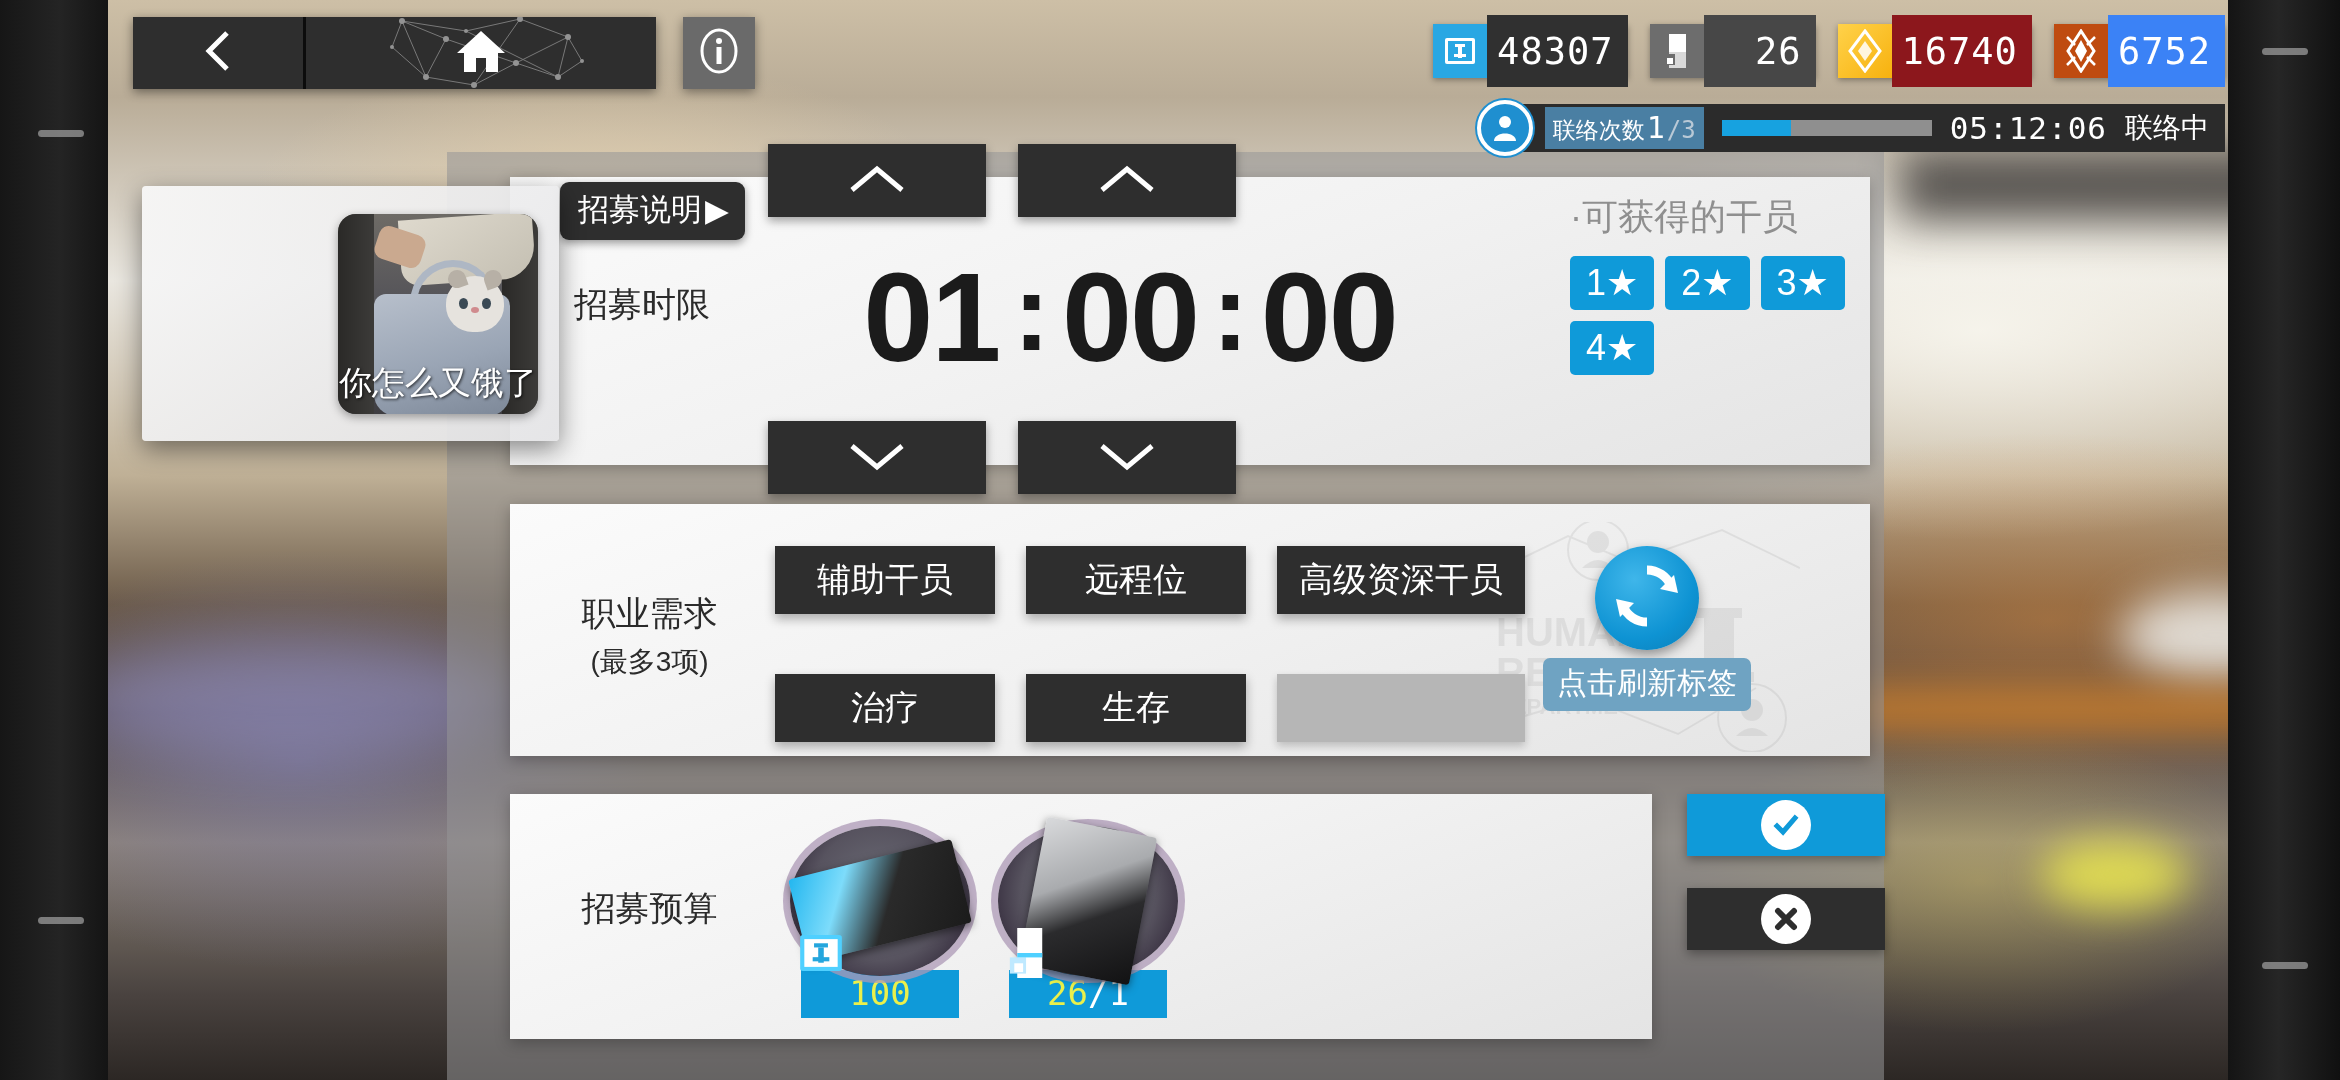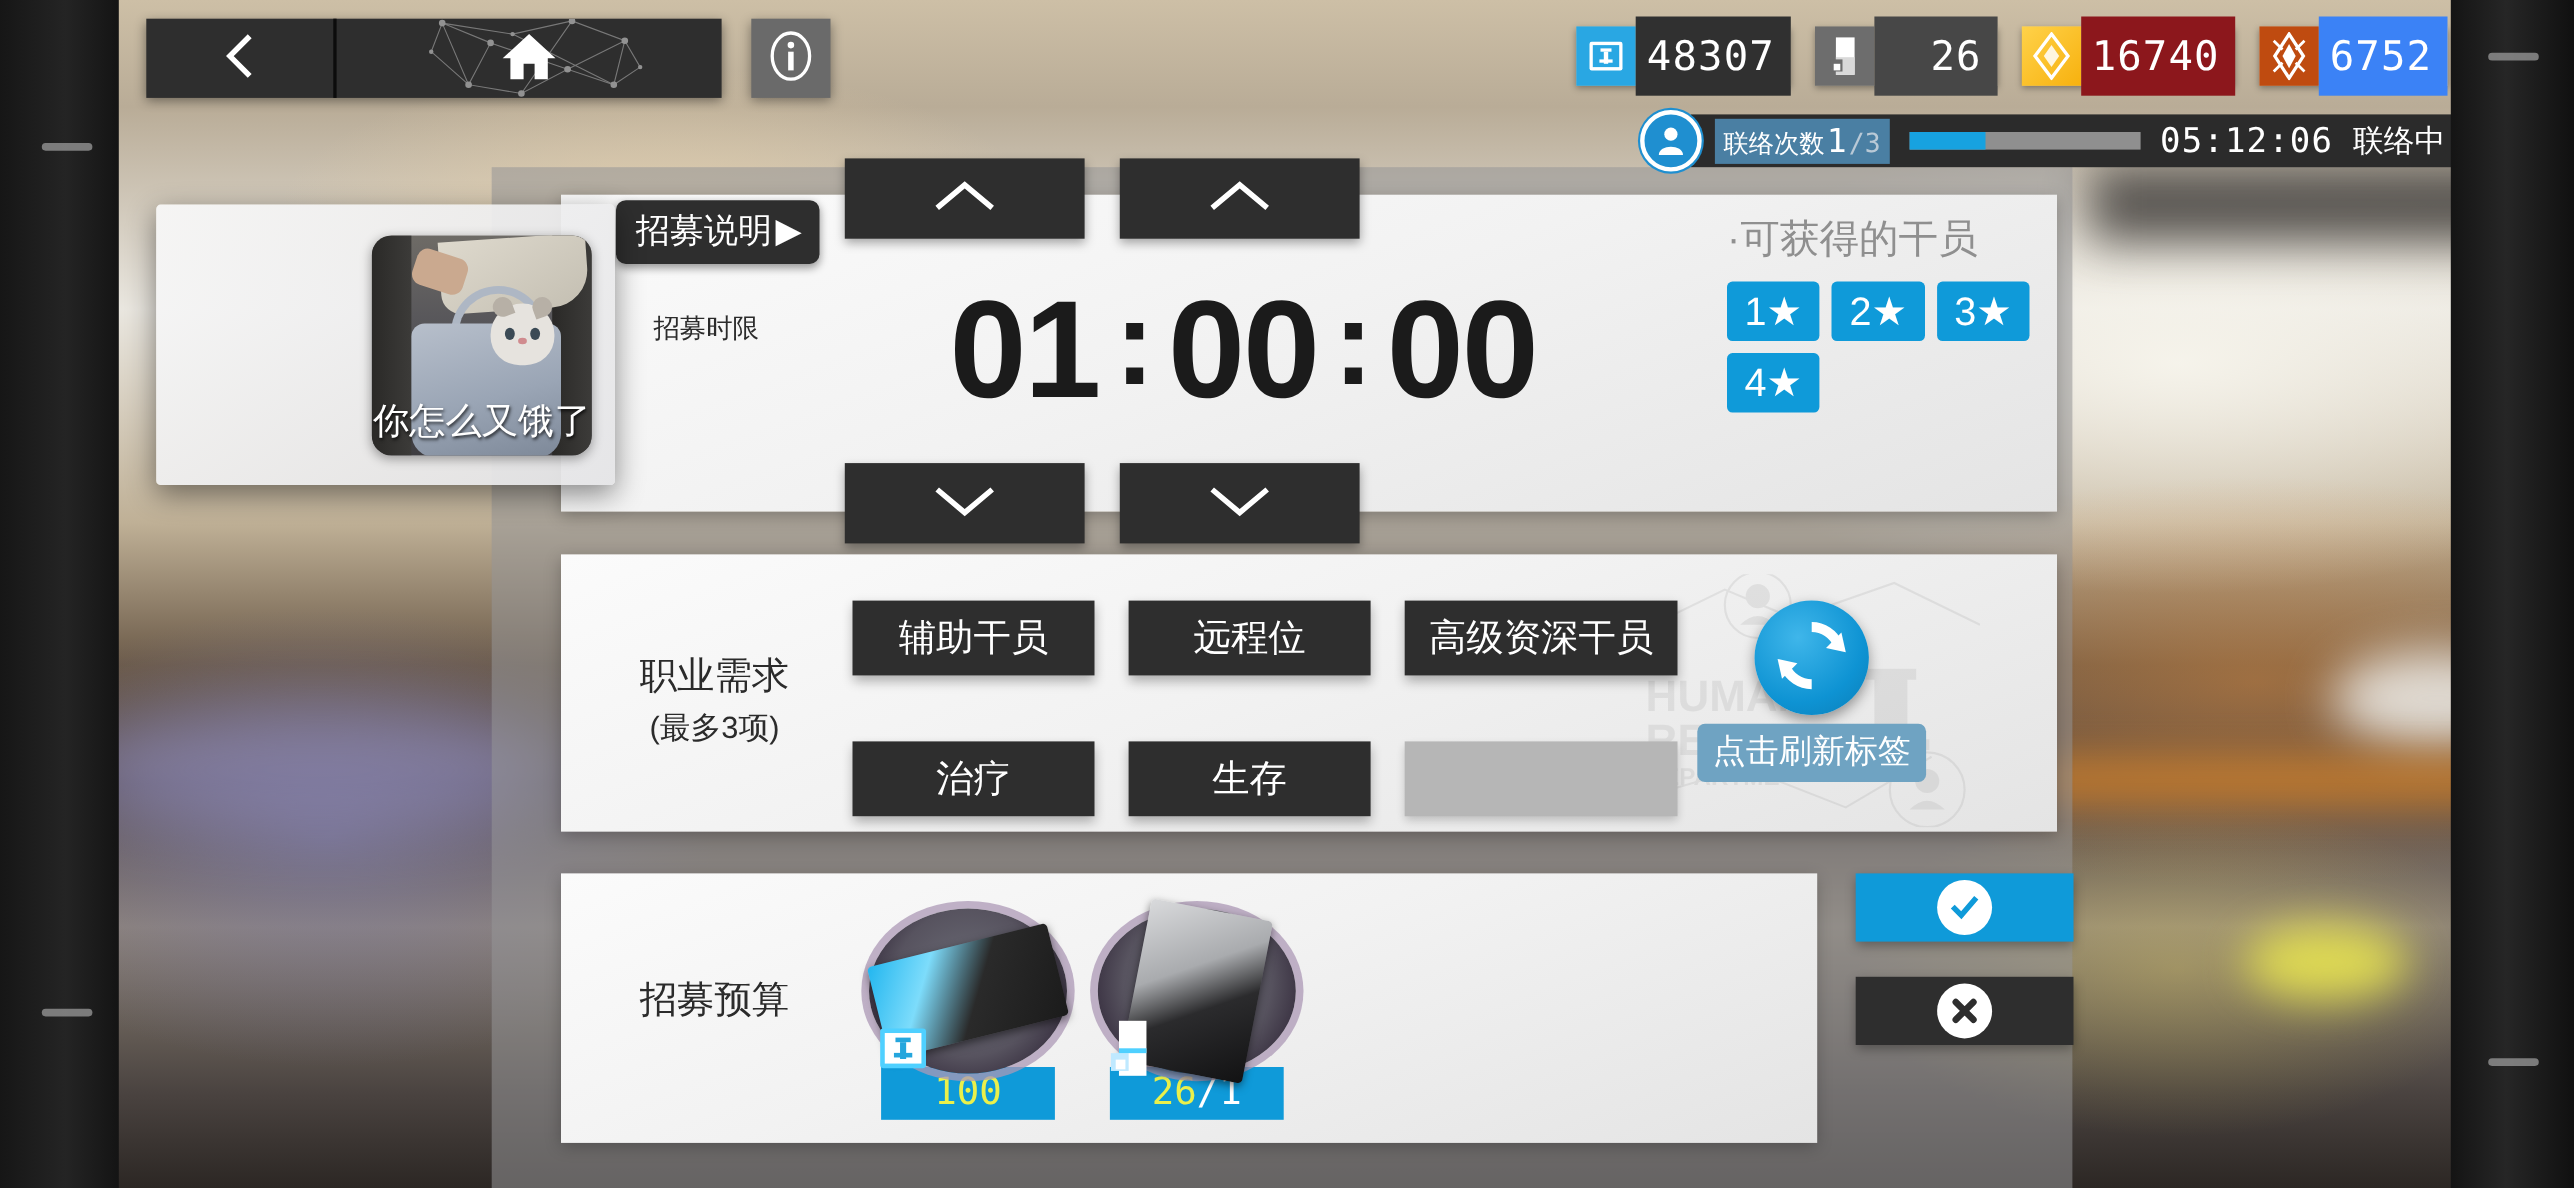--- a/index.html
+++ b/index.html
@@ -79,21 +79,21 @@
   .res.ticket .res-ic { background:#29a7e3; }
   .res.ticket .res-val { background:#303030; }
   .res.plan .res-ic { background:#6d6d6d; }
   .res.plan .res-val { background:#474747; }
   .res.orundum .res-ic { background:linear-gradient(135deg,#ffd24a,#f7b10e); }
   .res.orundum .res-val { background:#8c171c; }
   .res.gold .res-ic { background:#bf4b10; }
   .res.gold .res-val { background:#3b82f6; }
 
   
-  .contact { position:absolute; right:101px; top:104px; display:flex; align-items:center; height:48px; }
+  .contact { position:absolute; right:115px; top:104px; display:flex; align-items:center; height:48px; }
   .contact-avatar { width:56px; height:56px; border-radius:50%; background:#1f8fd0;
     border:4px solid #fff; box-shadow:0 0 0 2px #1f8fd0; display:flex; align-items:center;
     justify-content:center; position:relative; z-index:3; margin-right:-10px; }
   .contact-body { display:flex; align-items:center; height:48px; background:#2b2b2b;
     padding-left:22px; padding-right:16px; }
   .contact-chip { background:#4a7fa3; color:#fff; font-size:23px; padding:3px 8px;
     display:flex; align-items:baseline; gap:2px; }
   .contact-chip .big { font-size:30px; font-family:"DejaVu Sans Mono",monospace; }
   .contact-chip .small { font-size:24px; color:#b9c9d6; font-family:"DejaVu Sans Mono",monospace; }
   .contact-prog { width:210px; height:16px; background:#8f8f8f; margin:0 18px; position:relative; }
@@ -105,21 +105,21 @@
   
   .panel { position:absolute; left:447px; top:152px; width:1437px; height:928px;
     background:rgba(150,150,152,.55); z-index:20; }
 
   .card { background:linear-gradient(160deg,#fbfbfb 0%,#f2f2f2 45%,#e4e4e4 100%);
     box-shadow:0 4px 14px rgba(0,0,0,.25); position:absolute; }
 
   
   .card-time { left:63px; top:25px; width:1360px; height:288px; }
   .lbl-time { position:absolute; left:17px; top:105px; width:230px; text-align:center;
-    font-size:24px; color:#2b2b2b; }
+    font-size:34px; color:#2b2b2b; }
 
   .stepper { position:absolute; width:218px; background:#2e2e2e; cursor:pointer;
     display:flex; align-items:center; justify-content:center;
     box-shadow:0 4px 9px rgba(0,0,0,.35); }
   .stepper.up { height:73px; top:-33px; }
   .stepper.dn { height:73px; top:244px; }
   .st-h { left:258px; }
   .st-m { left:508px; }
   .stepper svg { width:62px; height:34px; }
 

